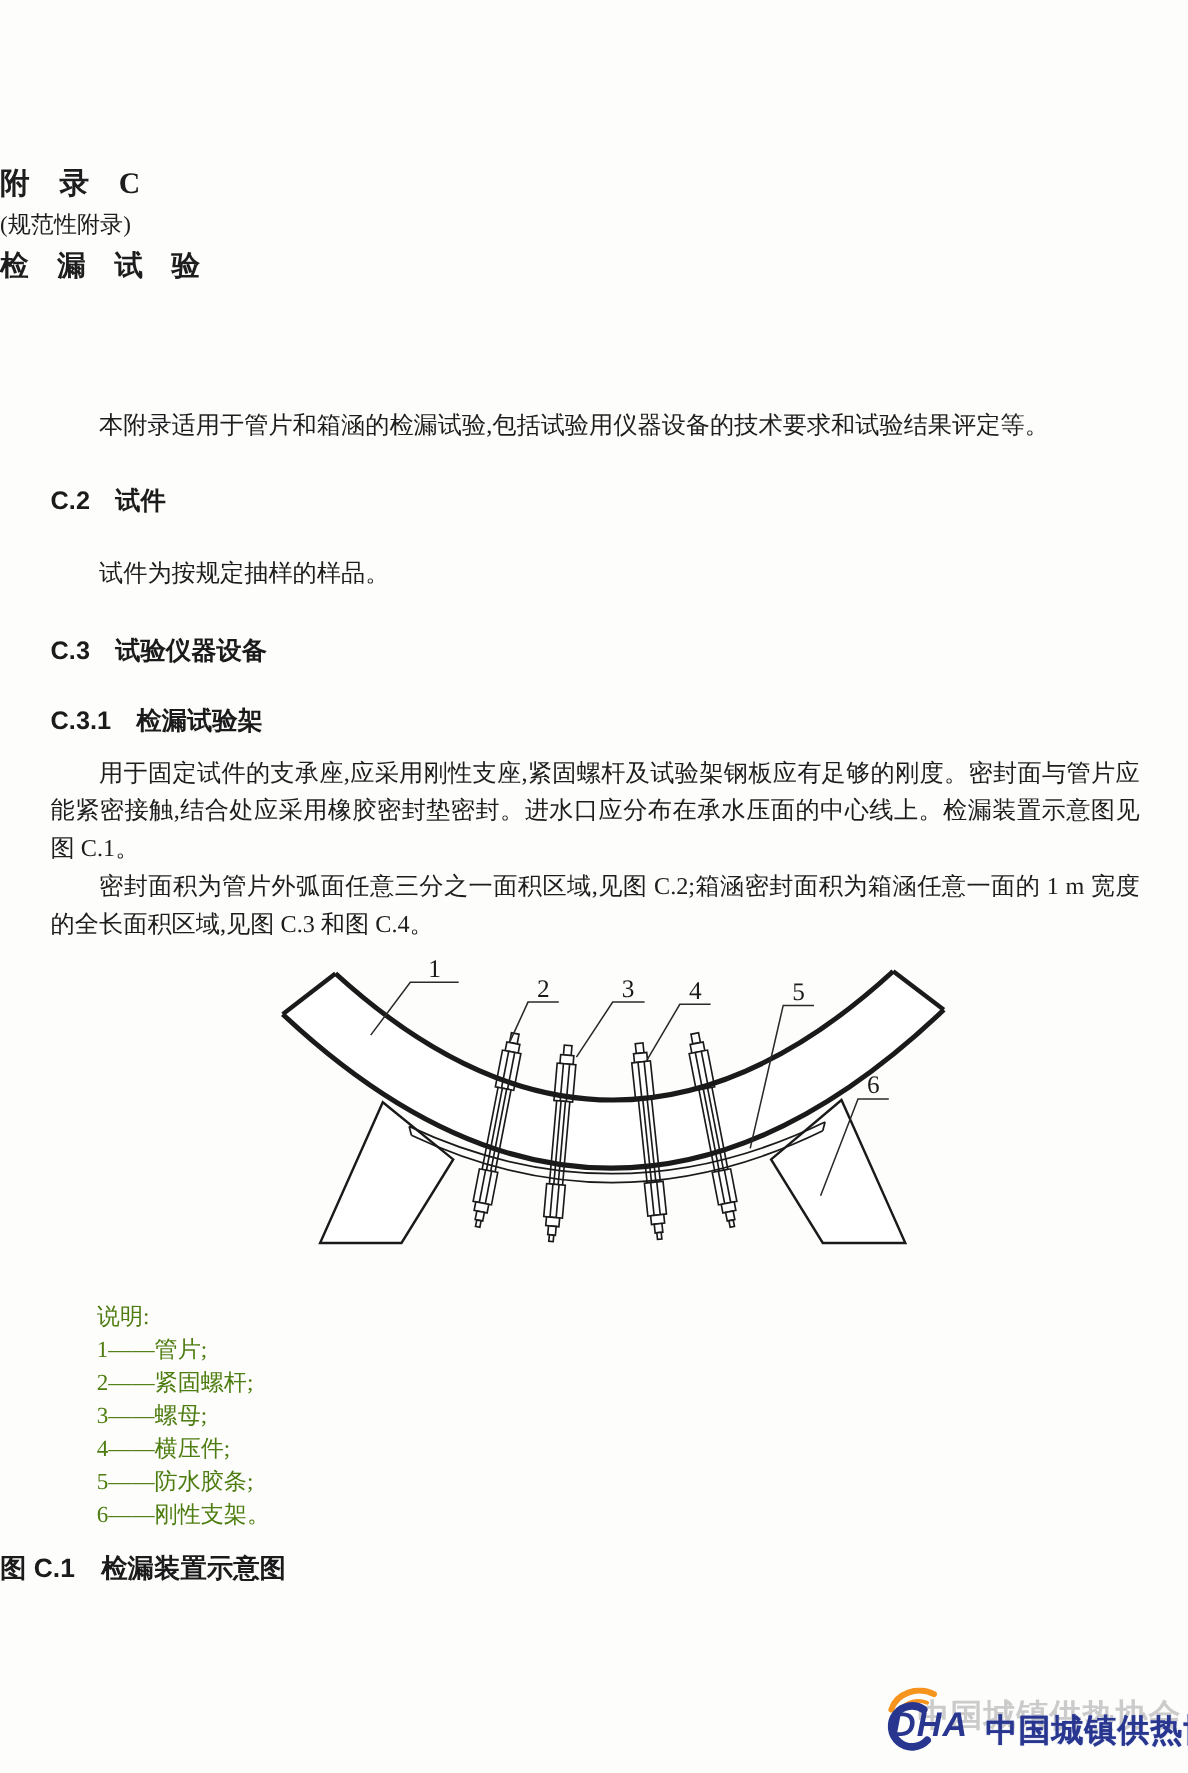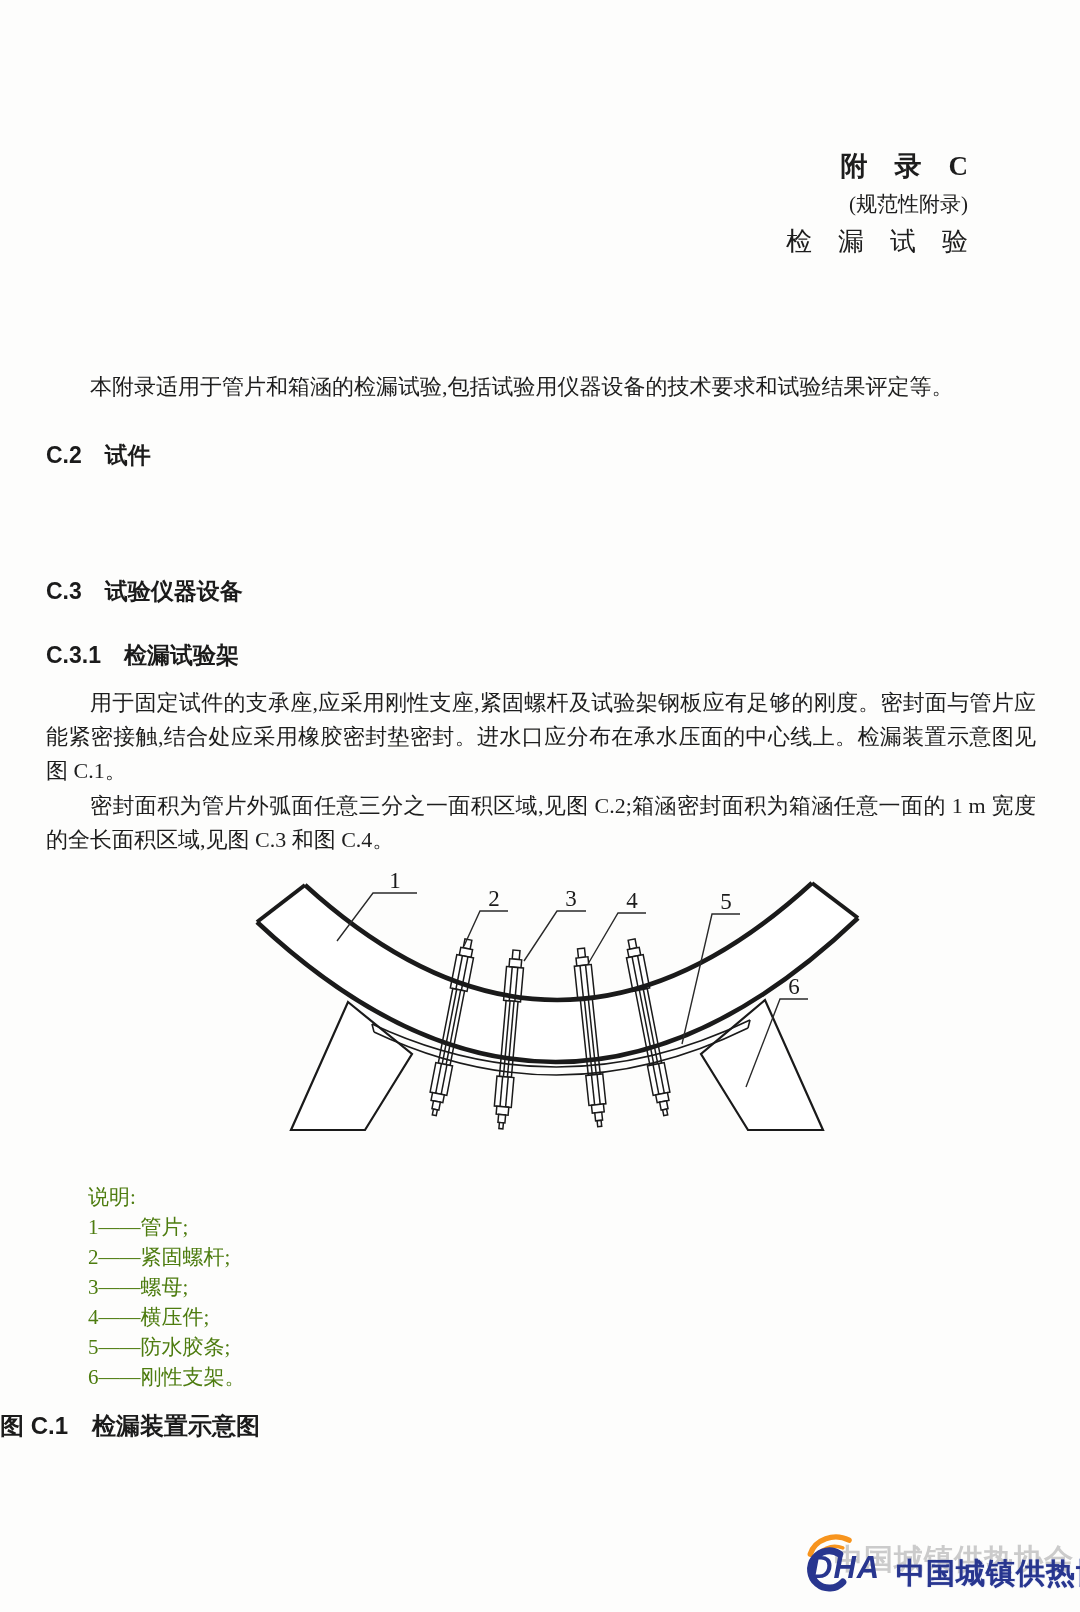--- a/index.html
+++ b/index.html
@@ -10,24 +10,24 @@
     color:#1c1c1c;
   }
   .abs{position:absolute;}
   
   .std-header{
     top:36px; right:30px;
     font-family:"Liberation Sans","DejaVu Sans",sans-serif;
     font-weight:bold; font-size:27px; letter-spacing:.5px; color:#222;
   }
   
-  .title-line{left:0; width:968px; text-align:right; color:#1d1d1d;}
+  .title-line{left:0; width:968px; text-align:left; color:#1d1d1d;}
   .t1{top:148px; font-size:27px; font-weight:bold;}
   .t2{top:190px; font-size:21px;}
-  .t3{top:224px; font-size:26px; font-weight:normal;}
+  .t3{top:224px; font-size:26px; font-weight:bold;}
   
   .sec-heading{
     left:46px; width:990px;
     font-family:"Liberation Sans","DejaVu Sans",sans-serif;
     font-weight:bold; font-size:23px; color:#1b1b1b; white-space:pre-wrap;
   }
   
   .body-par{
     left:46px; width:990px;
     font-size:22px; line-height:34px; text-align:justify;
@@ -79,20 +79,21 @@
 <div class="page">
 
 
   <div class="abs title-line t1">附　录　C</div>
   <div class="abs title-line t2">(规范性附录)</div>
   <div class="abs title-line t3">检　漏　试　验</div>
 
   <div class="abs body-par" style="top:370px">本附录适用于管片和箱涵的检漏试验,包括试验用仪器设备的技术要求和试验结果评定等。</div>
 
   <div class="abs sec-heading" style="top:440px">C.2　试件</div>
+  <div class="abs body-par" style="top:504px">试件为按规定抽样的样品。</div>
 
   <div class="abs sec-heading" style="top:576px">C.3　试验仪器设备</div>
 
   <div class="abs sec-heading" style="top:640px">C.3.1　检漏试验架</div>
   <div class="abs body-par" style="top:686px">用于固定试件的支承座,应采用刚性支座,紧固螺杆及试验架钢板应有足够的刚度。密封面与管片应能紧密接触,结合处应采用橡胶密封垫密封。进水口应分布在承水压面的中心线上。检漏装置示意图见图 C.1。</div>
   <div class="abs body-par" style="top:789px">密封面积为管片外弧面任意三分之一面积区域,见图 C.2;箱涵密封面积为箱涵任意一面的 1 m 宽度的全长面积区域,见图 C.3 和图 C.4。</div>
 
   <svg class="abs fig-svg" viewBox="0 846 1080 330" xmlns="http://www.w3.org/2000/svg">
 
     <polygon class="outline" stroke-width="2.2" points="348,1002 412,1054 365,1130 291,1130"></polygon>

